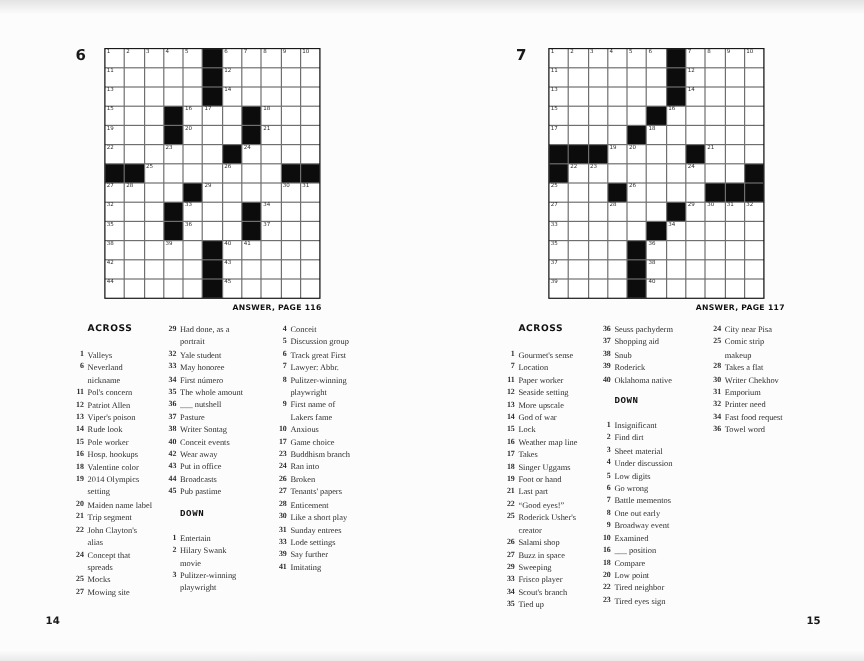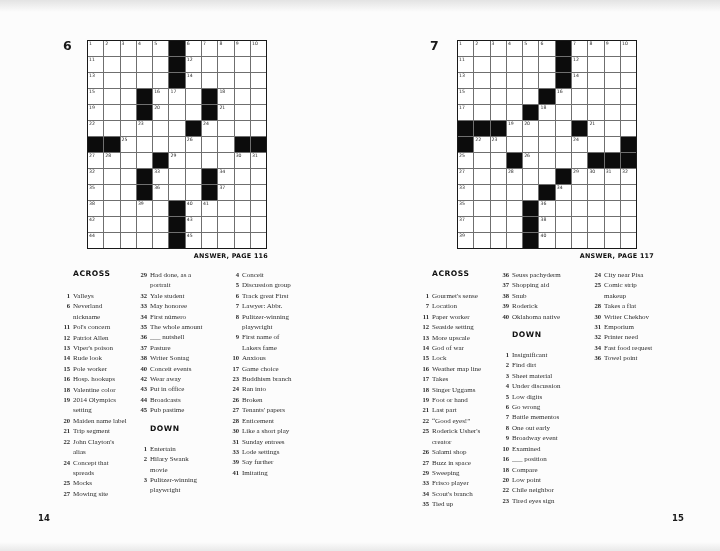--- a/index.html
+++ b/index.html
@@ -19,21 +19,21 @@
     background:#6f6f6f;border:1.5px solid #191919;}
   .cell{background:#ffffff;position:relative;}
   .cell.black{background:#0c0c0c;}
   .cell .num{position:absolute;top:0;left:1px;
     font:4.6px/1.15 "DejaVu Sans",sans-serif;color:#2a2a2a;}
   .answer{position:absolute;top:251.5px;width:181px;text-align:right;
     font:bold 6.4px "DejaVu Sans",sans-serif;letter-spacing:.25px;color:#101010;}
   .cluecol{position:absolute;top:270px;color:#2d2d2d;}
   .chead{font:bold 7.6px/8px "DejaVu Sans",sans-serif;letter-spacing:.5px;
     margin:0 0 13px 14px;color:#101010;}
-  .chead.mid{margin-top:9px;margin-bottom:11px;}
+  .chead.mid{margin-top:9px;margin-bottom:11px;font-family:Liberation Mono, monospace;}
   .clue{display:flex;align-items:flex-start;
     font:7px/10.4px "Liberation Serif",serif;}
   .clue .n{width:11px;min-width:11px;text-align:right;padding-right:3px;
     font-weight:bold;font-size:6.6px;}
   .clue .t{flex:1;}
   .folio{position:absolute;top:513px;font:bold 8.5px "DejaVu Sans",sans-serif;color:#1a1a1a;}
 </style>
 </head>
 <body>
 
@@ -871,21 +871,21 @@
         <div class="clue">
           <span class="n">18</span>
           <span class="t">Compare</span>
         </div>
         <div class="clue">
           <span class="n">20</span>
           <span class="t">Low point</span>
         </div>
         <div class="clue">
           <span class="n">22</span>
-          <span class="t">Chile neighbor</span>
+          <span class="t">Tired neighbor</span>
         </div>
         <div class="clue">
           <span class="n">23</span>
           <span class="t">Tired eyes sign</span>
         </div>
       </div>
     <div class="cluecol" style="left:230px;width:70px">
         <div class="clue">
           <span class="n">24</span>
           <span class="t">City near Pisa</span>
@@ -909,19 +909,19 @@
         <div class="clue">
           <span class="n">32</span>
           <span class="t">Printer need</span>
         </div>
         <div class="clue">
           <span class="n">34</span>
           <span class="t">Fast food request</span>
         </div>
         <div class="clue">
           <span class="n">36</span>
-          <span class="t">Towel point</span>
+          <span class="t">Towel word</span>
         </div>
       </div>
     <div class="folio" style="left:312px">15</div>
   </div>
 
 </div>
 
 </body></html>

